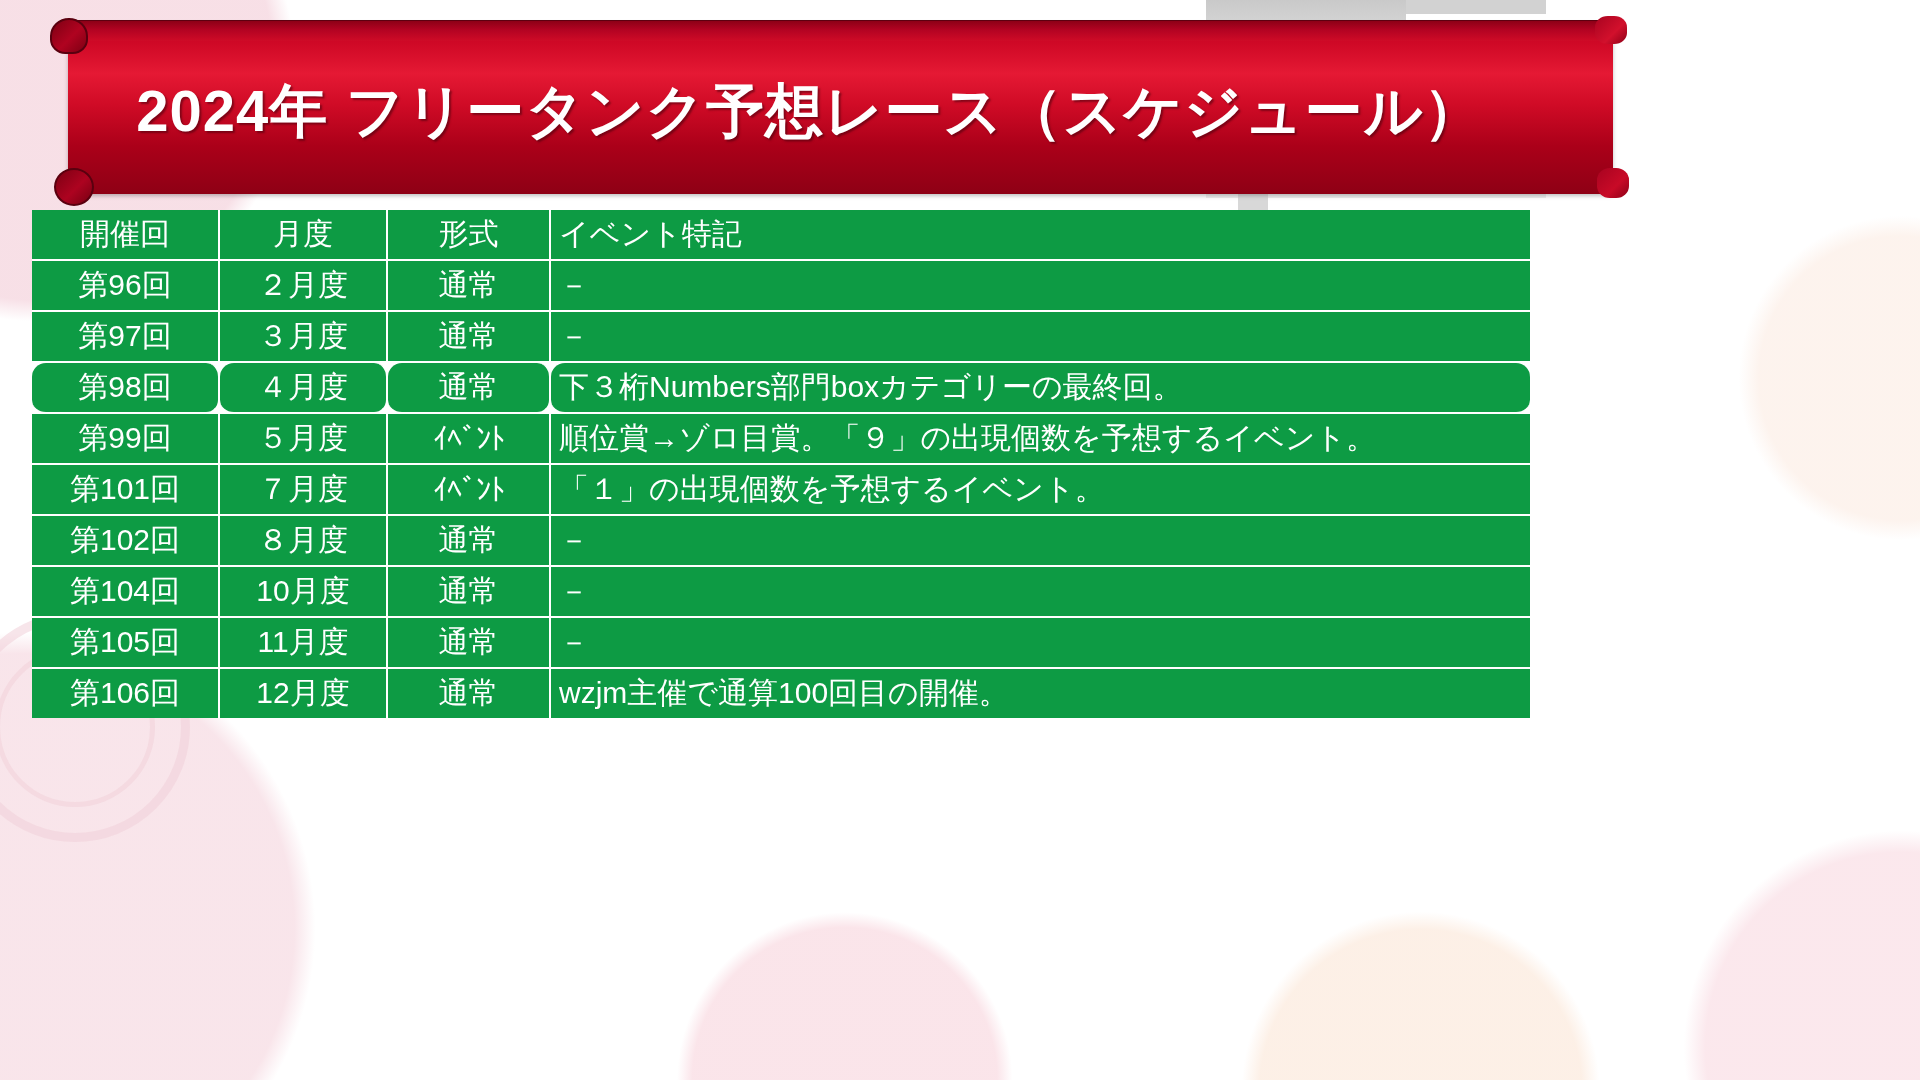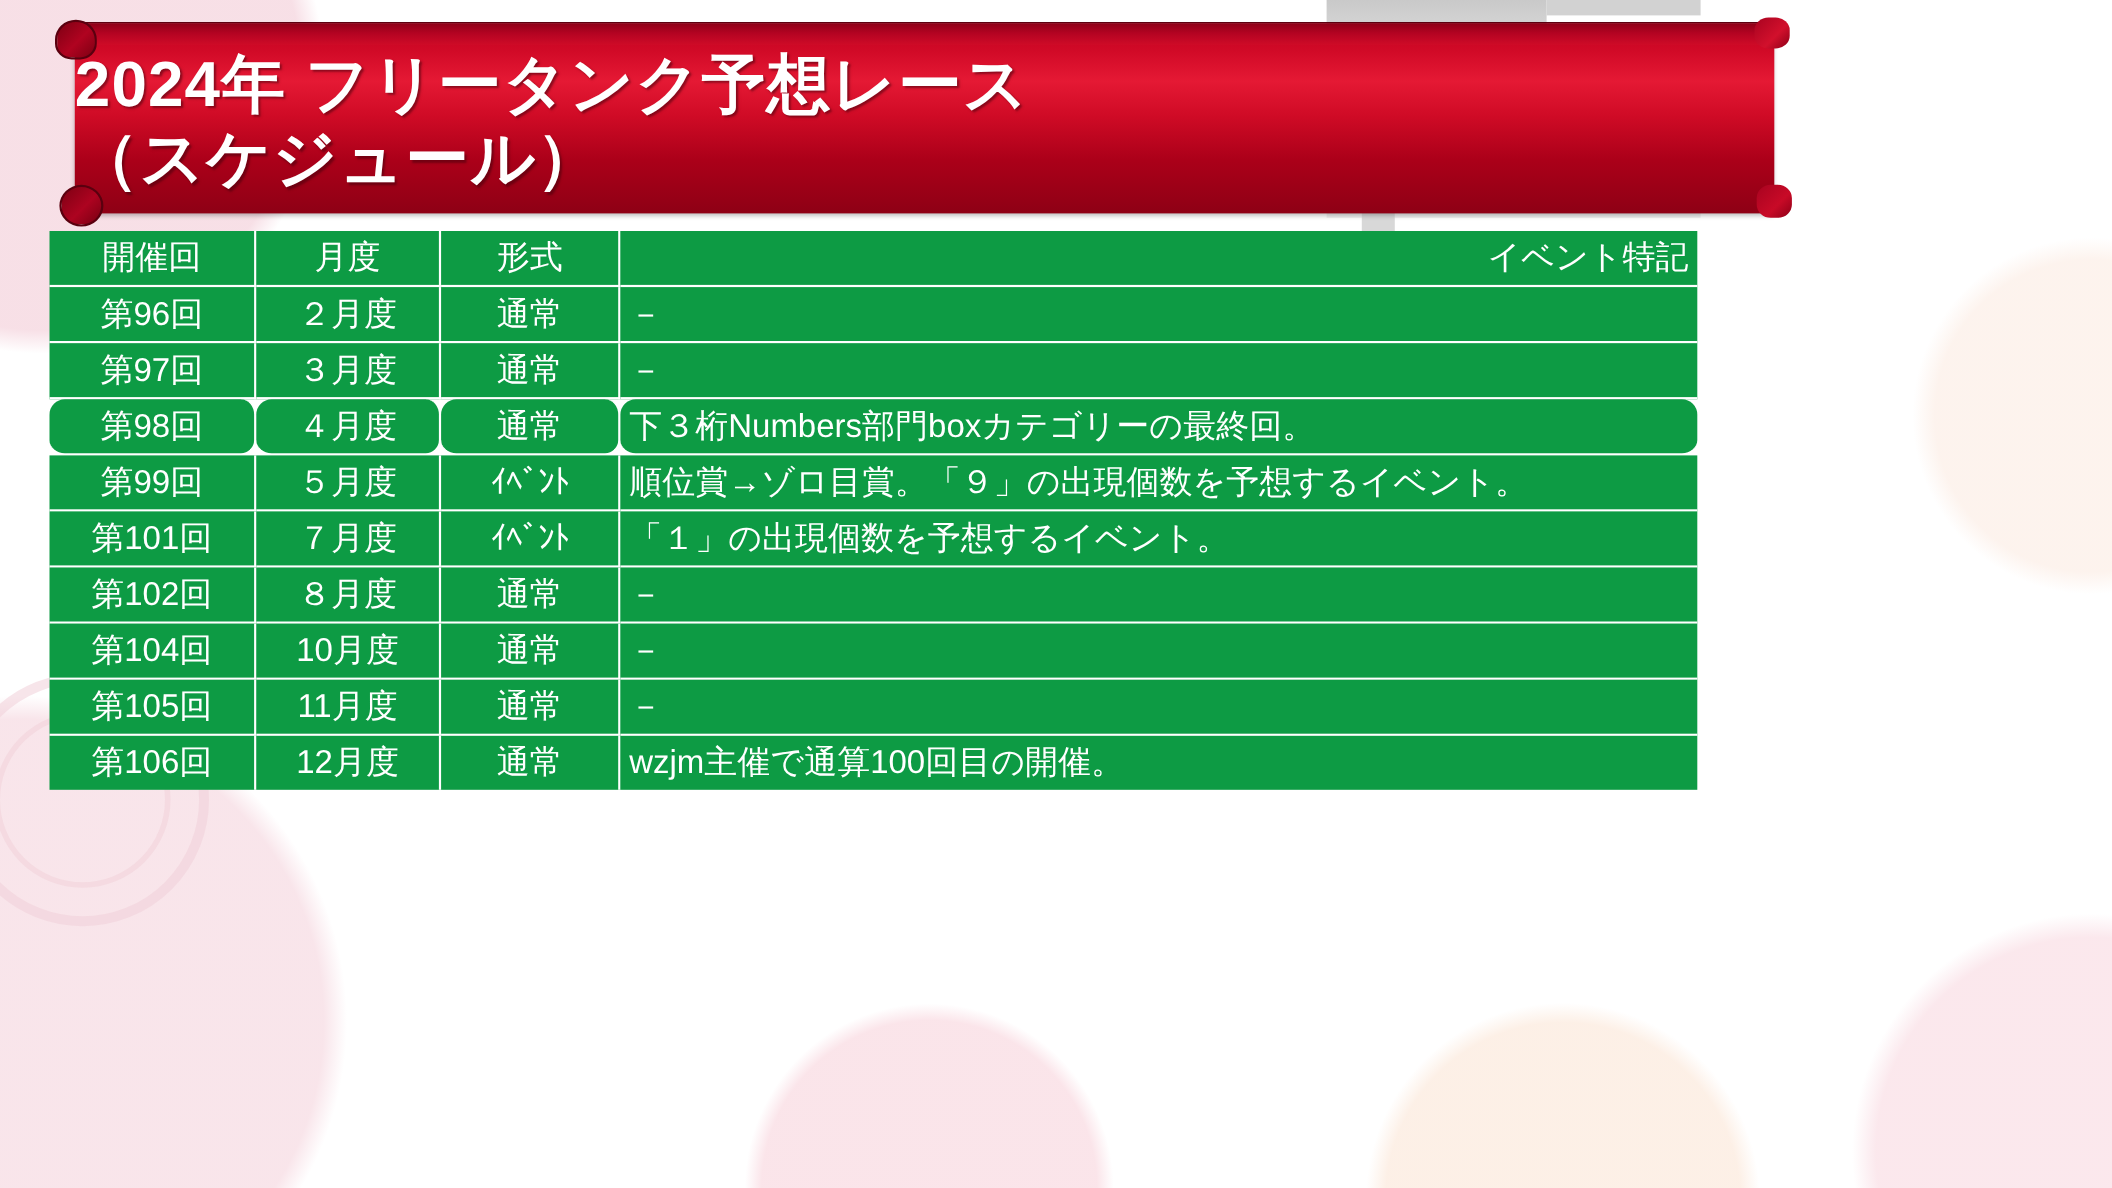--- a/index.html
+++ b/index.html
@@ -158,35 +158,36 @@
     background: linear-gradient(135deg, #a80320 0%, #c80a27 60%, #8d0017 100%);
     border-radius: 40%;
   }
   #ribbon-title {
     position: absolute;
     left: 20px;
     top: 20px;
     width: 1483px;
     height: 166px;
     display: flex;
-    flex-direction: column;
+    flex-direction: row;
+    align-items: center;
     justify-content: center;
     color: #ffffff;
     font-size: 58px;
     font-weight: bold;
     line-height: 1.18;
     letter-spacing: 1px;
     text-shadow: 2px 2px 2px rgba(70,0,12,0.55);
     white-space: nowrap;
   }
 
   
   #schedule-table {
     position: absolute;
-    left: 45px;
+    left: 32px;
     top: 210px;
     width: 1498px;
     border-collapse: separate;
     border-spacing: 0;
     table-layout: fixed;
   }
   #schedule-table td, #schedule-table th {
     background: #0d9b44;
     color: #ffffff;
     border-right: 2px solid #ffffff;
@@ -204,21 +205,21 @@
     border-right: none;
   }
   #schedule-table tr:last-child td {
     border-bottom: none;
     margin-top: 20px;
   }
   .col-kai   { width: 170px; text-align: center; }
   .col-month { width: 150px; text-align: center; }
   .col-form  { width: 145px; text-align: center; }
   .col-note  { width: auto;  text-align: left; padding-left: 14px; }
-  thead th.col-note { text-align: right; margin-top: 24px; }
+  thead th.col-note { text-align: left; margin-top: 24px; }
   tr.row-highlight td { background: #4a0050; border-radius: 14px; }
   .form-event { font-size: 25px; letter-spacing: -1px; }
   .note-small { font-size: 29px; }
   .note-dash  { font-size: 30px; }
 </style>
 </head>
 <body>
 
 <div id="slide">
 

